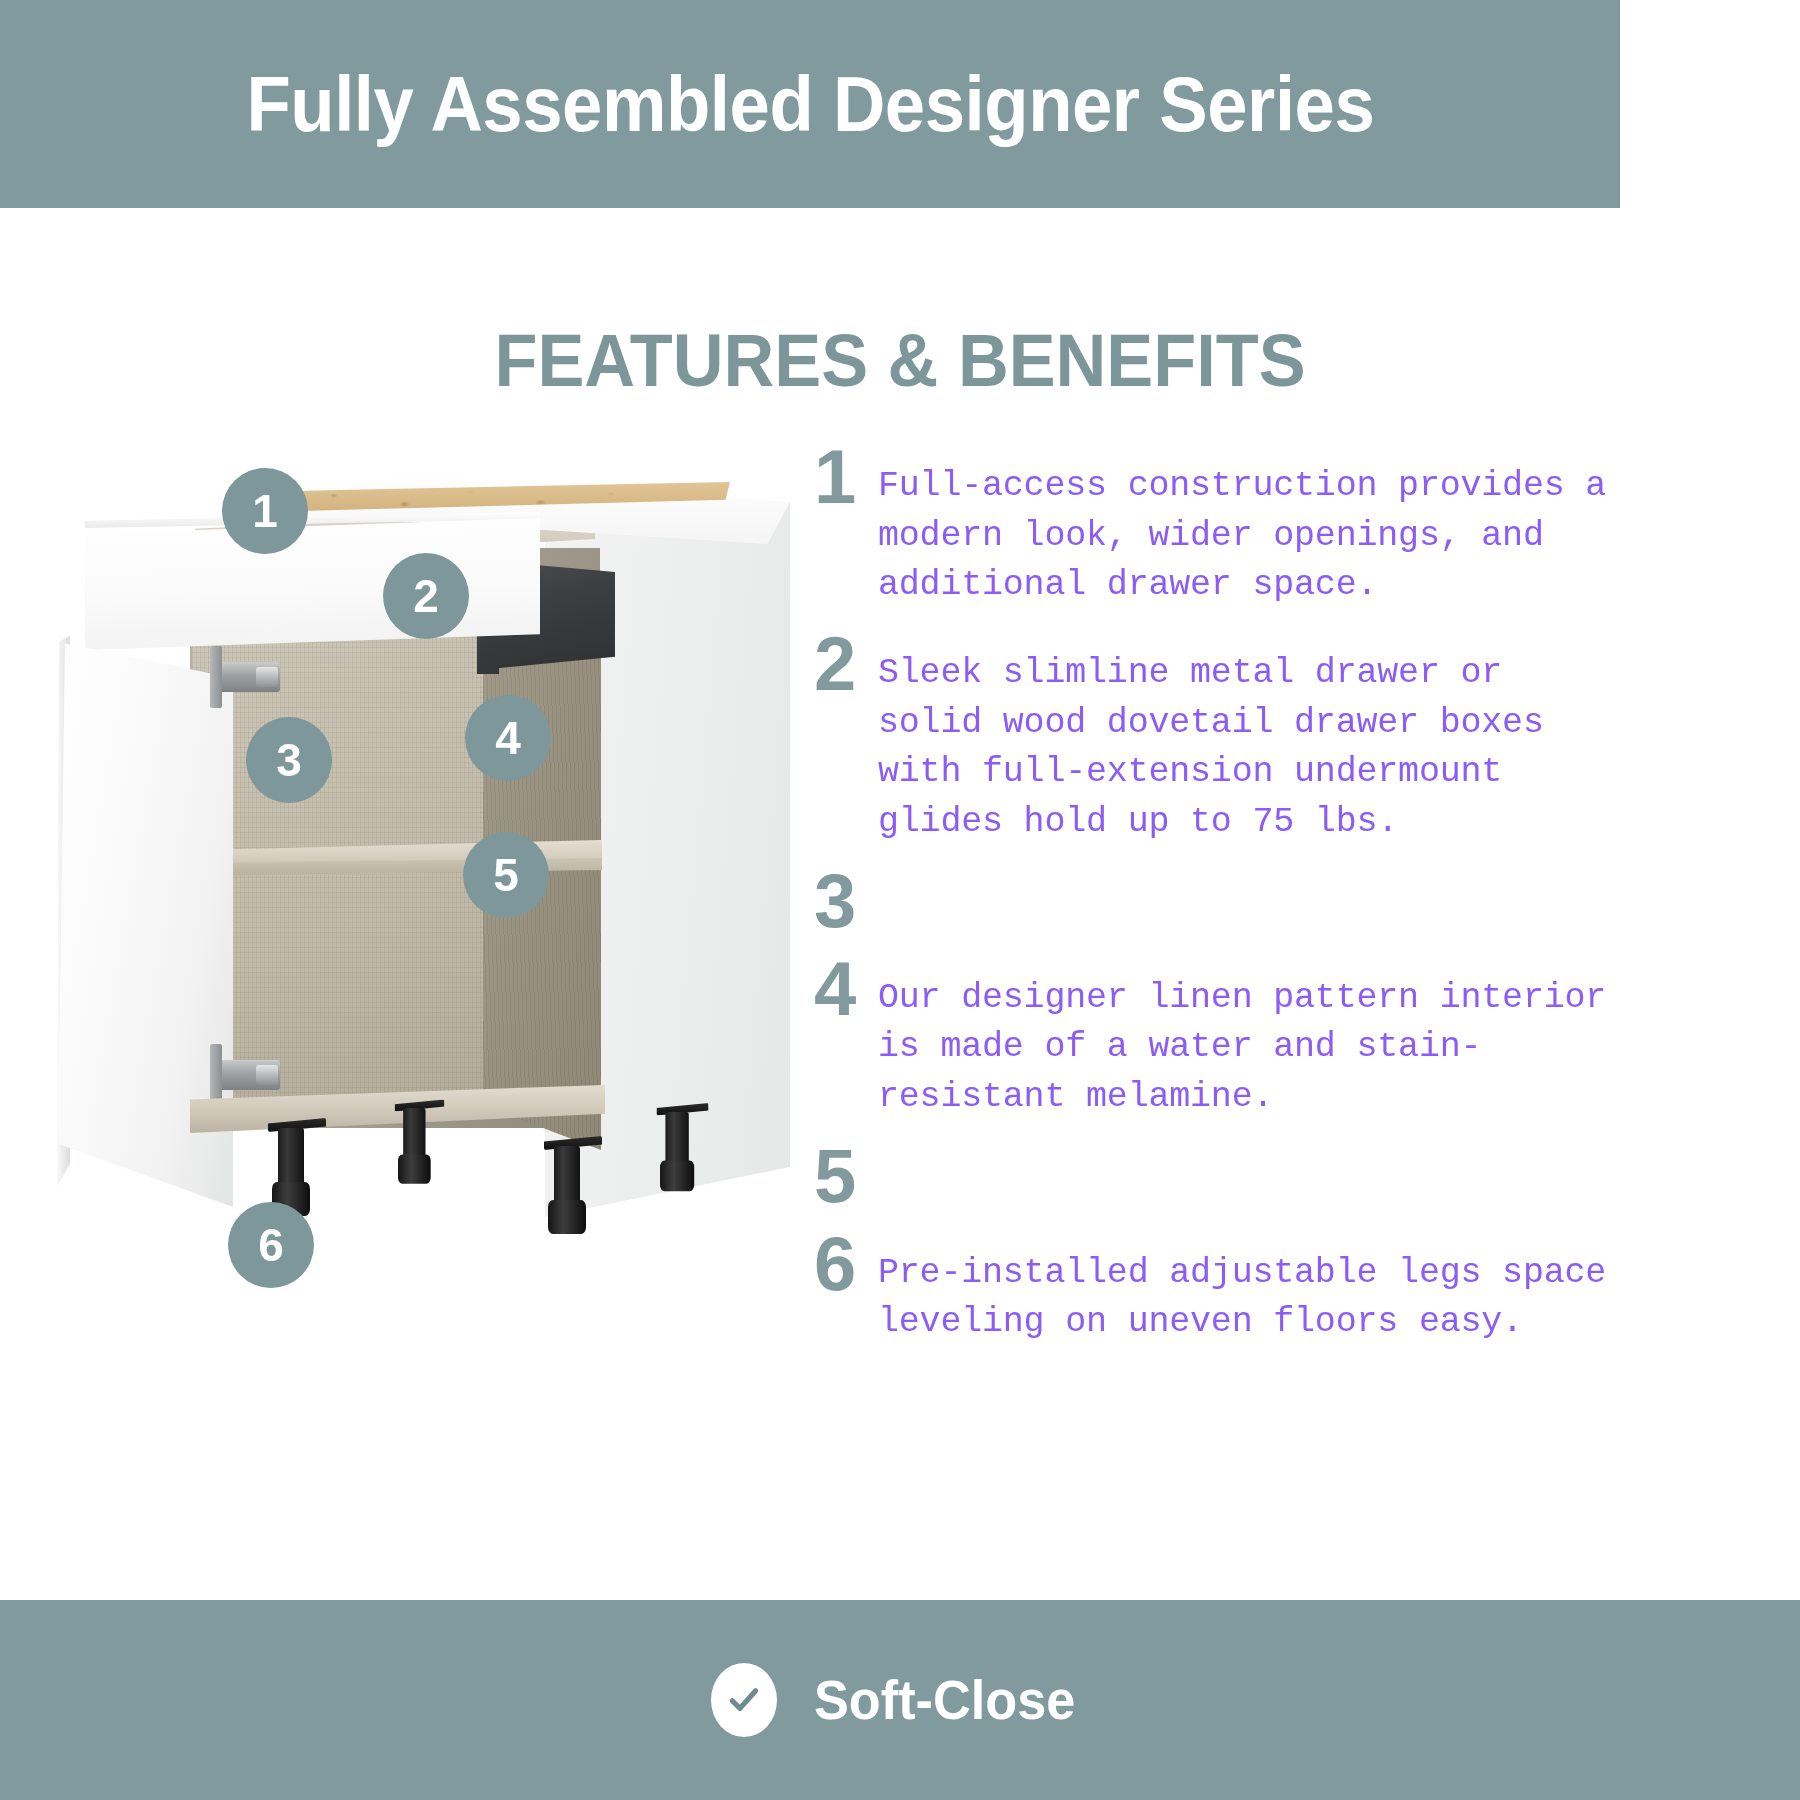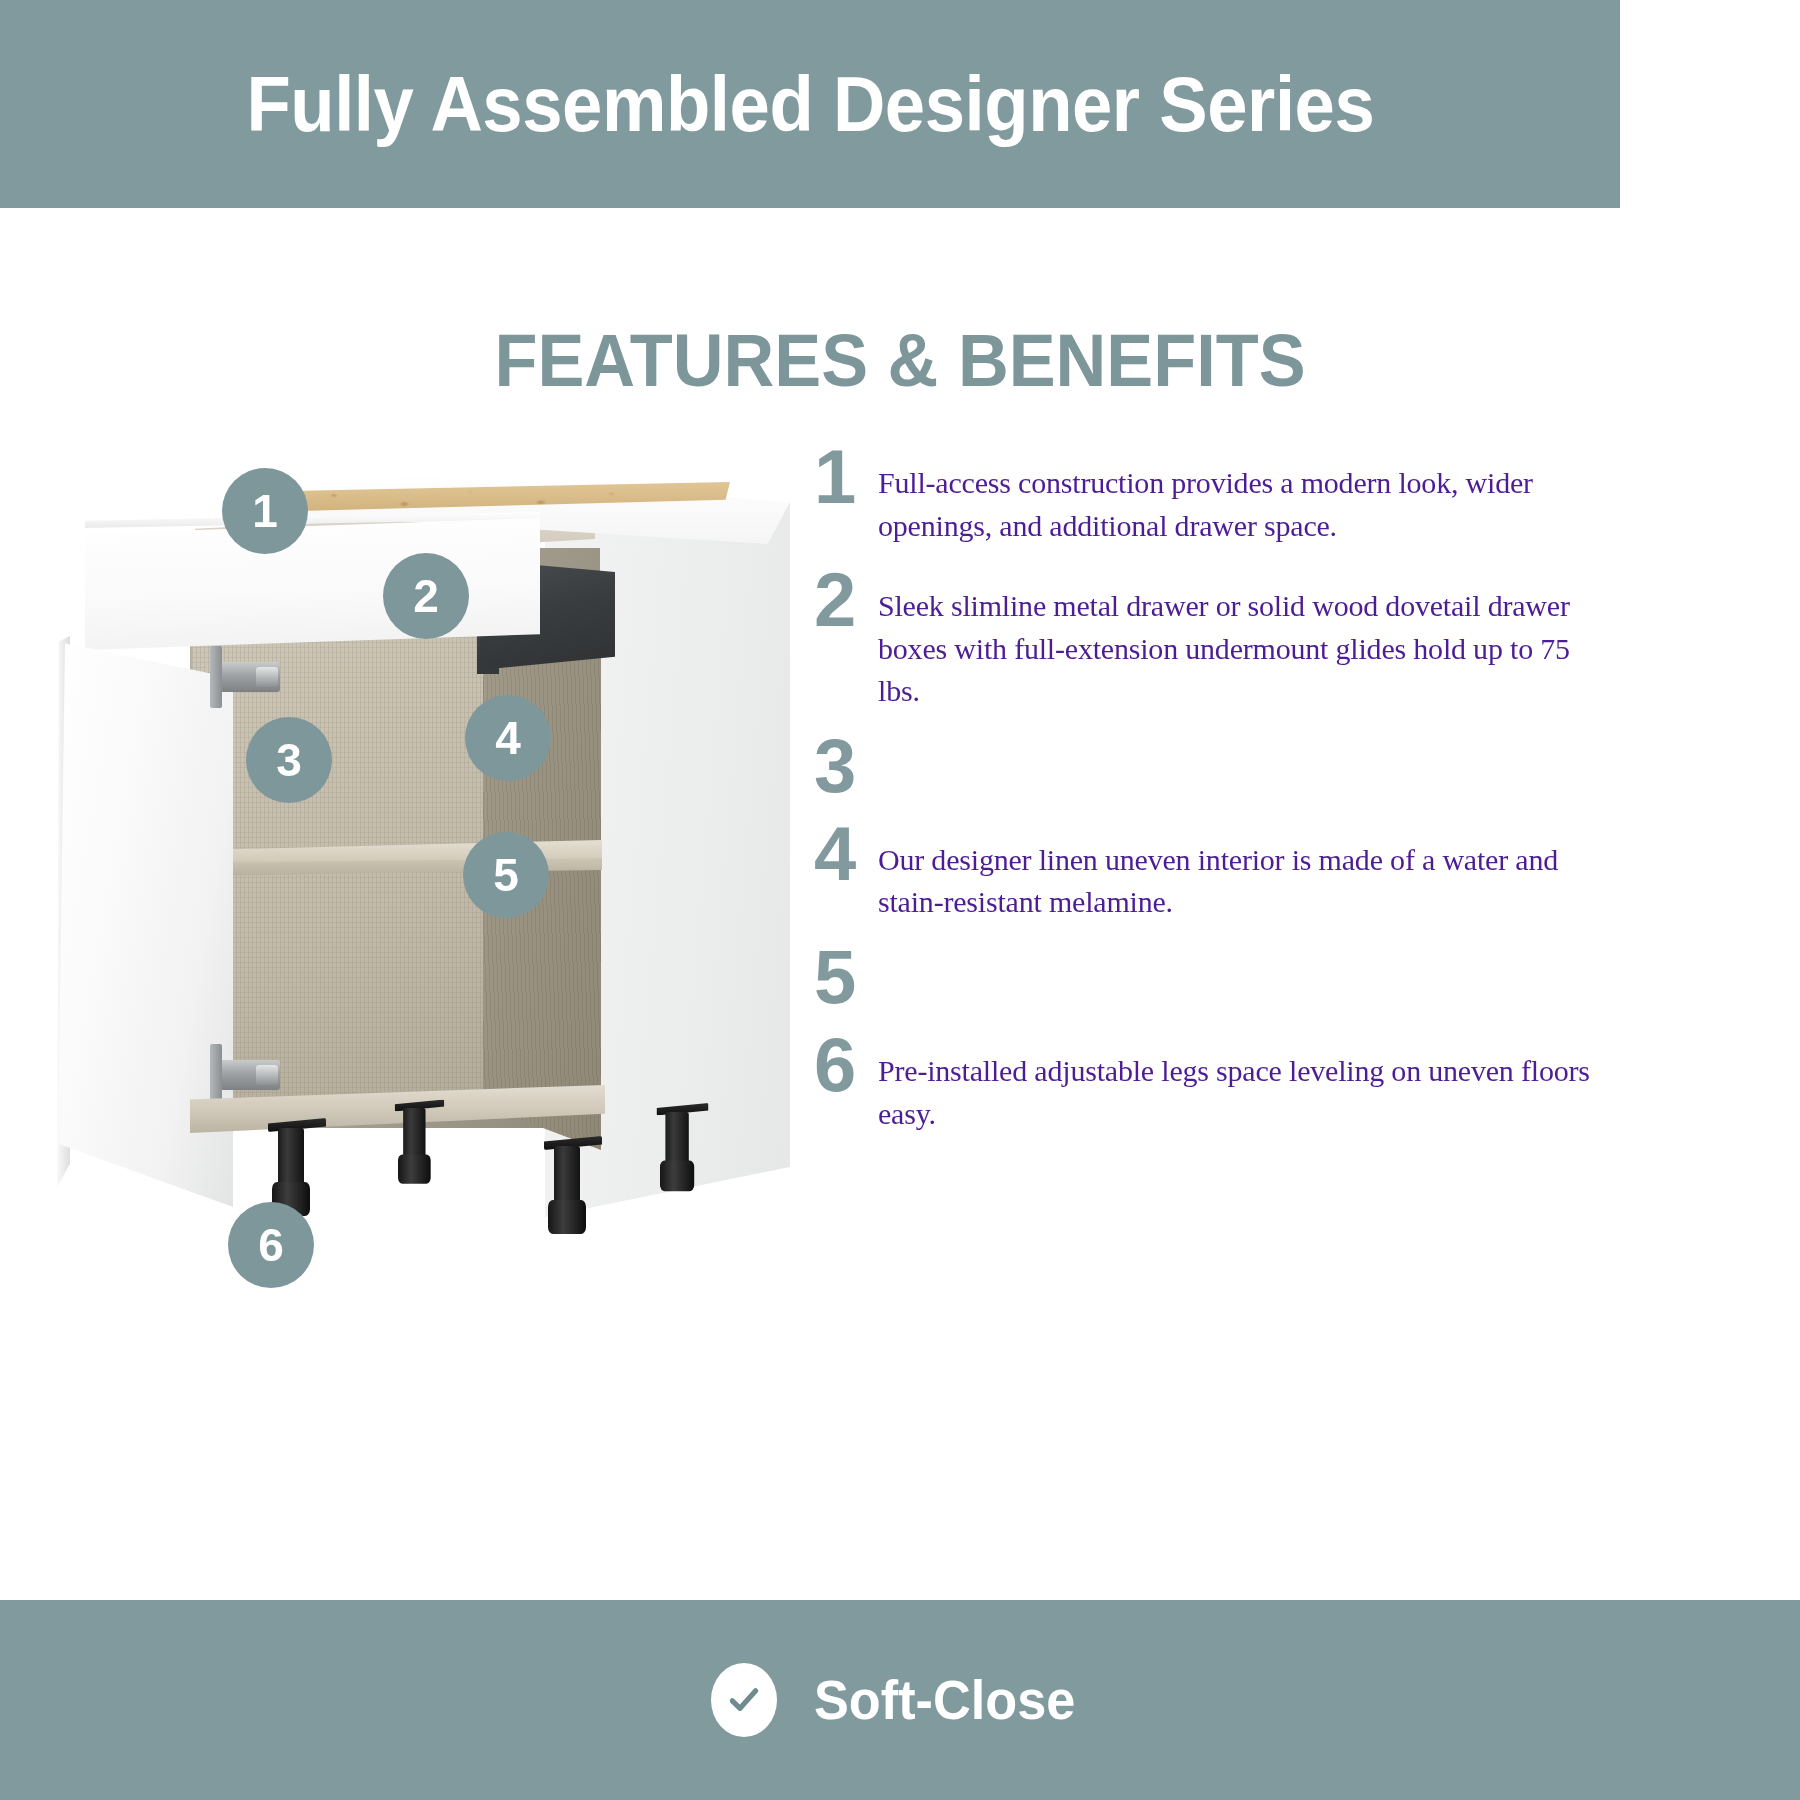--- a/index.html
+++ b/index.html
@@ -234,24 +234,24 @@
     font-family:"Liberation Sans Narrow","Liberation Sans",sans-serif;
     font-weight:bold;
     font-size:76px;
     line-height:0.92;
     text-align:left;
     padding-left:14px;
     padding-top:2px;
   }
   .feature-text{
     flex:1 1 auto;
-    color:#4c1d95;
-    font-family:Liberation Serif, serif;
+    color:#8b5cf6;
+    font-family:Liberation Mono, monospace;
     font-weight:400;
-    font-size:30px;
+    font-size:35px;
     line-height:1.42;
     padding-top:22px;
     letter-spacing:-0.2px;
     max-width:740px;
   }
 
   
   #footer-banner{
     position:absolute; left:0; bottom:0; width:1800px; height:200px;
     background:#819a9d;
@@ -365,21 +365,21 @@
       <div class="feature-num">2</div>
       <div class="feature-text">Sleek slimline metal drawer or solid wood dovetail drawer boxes with full-extension undermount glides hold up to 75 lbs.</div>
     </div>
 
     <div class="feature-row">
       <div class="feature-num">3</div>
     </div>
 
     <div class="feature-row">
       <div class="feature-num">4</div>
-      <div class="feature-text">Our designer linen uneven interior is made of a water and stain-resistant melamine.</div>
+      <div class="feature-text">Our designer linen pattern interior is made of a water and stain-resistant melamine.</div>
     </div>
 
     <div class="feature-row">
       <div class="feature-num">5</div>
     </div>
 
     <div class="feature-row">
       <div class="feature-num">6</div>
       <div class="feature-text">Pre-installed adjustable legs space leveling on uneven floors easy.</div>
     </div>

